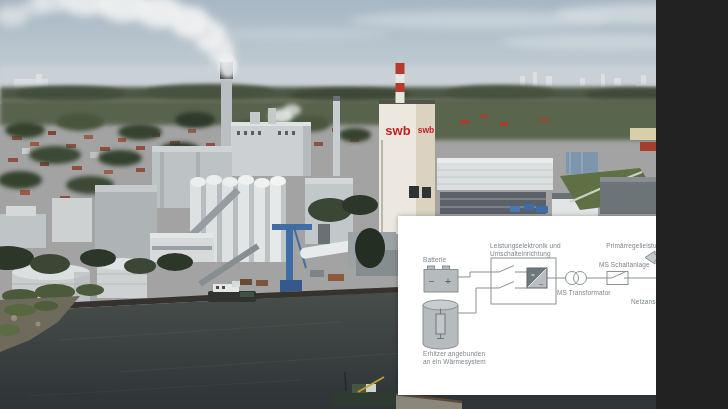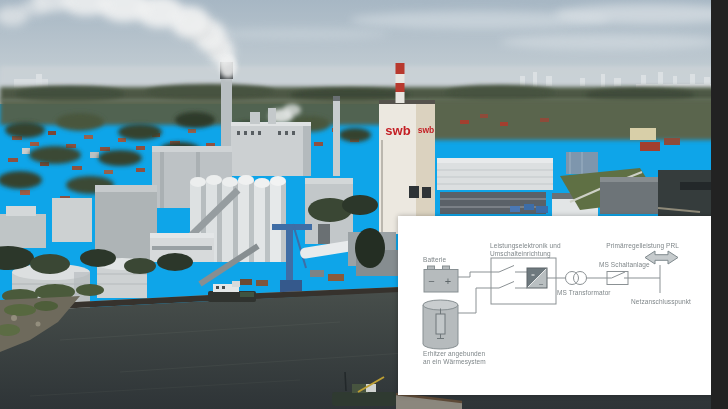--- a/index.html
+++ b/index.html
@@ -1,17 +1,17 @@
 <!DOCTYPE html>
 <html><head>
 <meta charset="utf-8">
 <style>
   html,body{margin:0;padding:0;background:#222;}
-  .stage{position:relative;width:711px;height:409px;overflow:hidden;
-         font-family:"Liberation Sans",sans-serif;background:#0ea5e9;}
+  .stage{position:relative;width:656px;height:409px;overflow:hidden;
+         font-family:"Liberation Sans",sans-serif;background:#a3a3a3;}
   .stage svg.photo{position:absolute;left:0;top:0;width:728px;height:409px;display:block;}
   .panel{position:absolute;left:398px;top:216px;width:318px;height:179px;
          background:#ffffff;box-shadow:0 0 5px rgba(0,0,0,.28);}
   .panel svg.schem{position:absolute;left:0;top:0;width:318px;height:179px;display:block;}
   .lbl{position:absolute;font-size:6.5px;line-height:7px;color:#7f8689;
        white-space:nowrap;letter-spacing:.1px;}
   .lbl.right{text-align:right;}
 </style>
 </head>
 <body>

